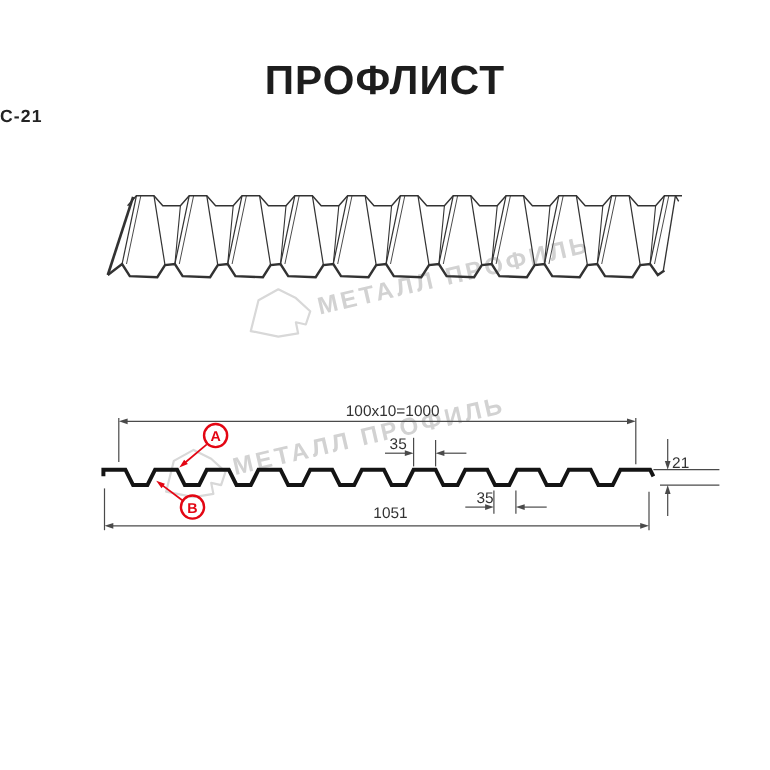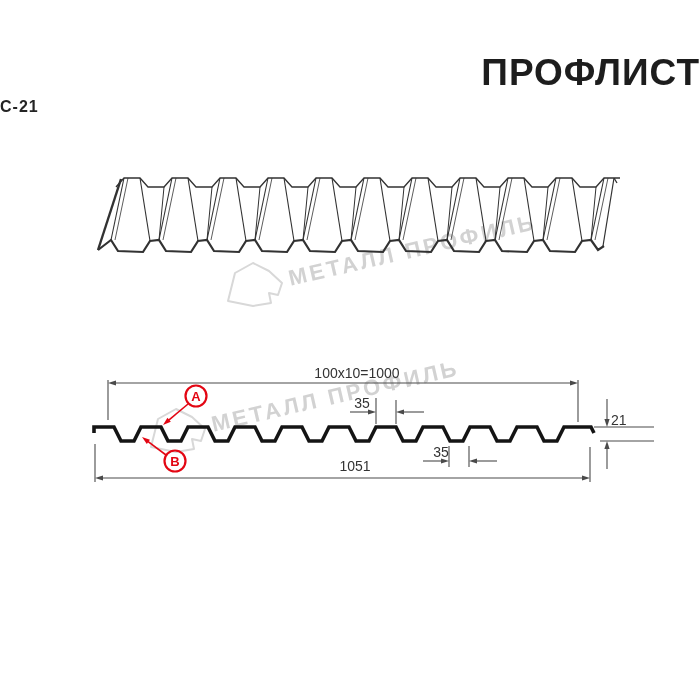--- a/index.html
+++ b/index.html
@@ -1,18 +1,18 @@
 <!DOCTYPE html>
 <html><head>
 <meta charset="utf-8">
 <style>
   html,body{margin:0;padding:0;background:#fff;}
   #page{position:relative;width:700px;height:700px;background:#ffffff;overflow:hidden;
         font-family:"Liberation Sans","DejaVu Sans",sans-serif;}
-  .title{position:absolute;left:0;top:52px;width:700px;text-align:right;
+  .title{position:absolute;left:0;top:52px;width:700px;text-align:center;
          font-size:37px;font-weight:bold;letter-spacing:1px;color:#1d1d1d;}
   .subtitle{position:absolute;left:0;top:98px;width:700px;text-align:left;
          font-size:16px;font-weight:bold;letter-spacing:1px;color:#242424;}
   .footer{position:absolute;left:0;top:614px;width:700px;text-align:center;
          font-size:15px;font-weight:bold;letter-spacing:.6px;color:#3d3d3d;}
   .wm{position:absolute;z-index:1;}
   .wm-text{position:absolute;left:64px;top:16px;display:inline-block;
          transform:rotate(-13deg);transform-origin:left center;
          font-size:22px;font-weight:bold;letter-spacing:3px;color:#d2d2d2;white-space:nowrap;}
   #gfx{position:absolute;left:0;top:0;z-index:2;pointer-events:none;}

